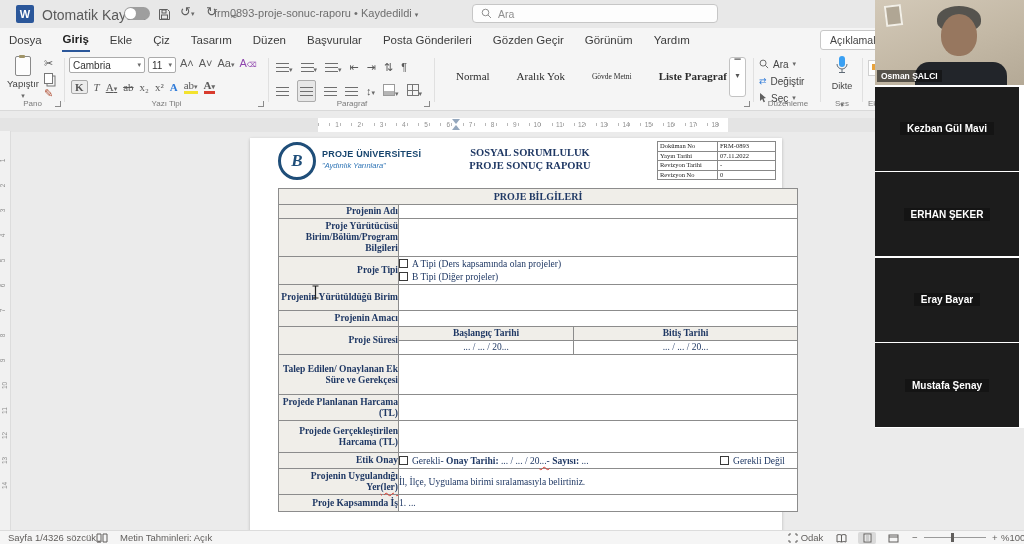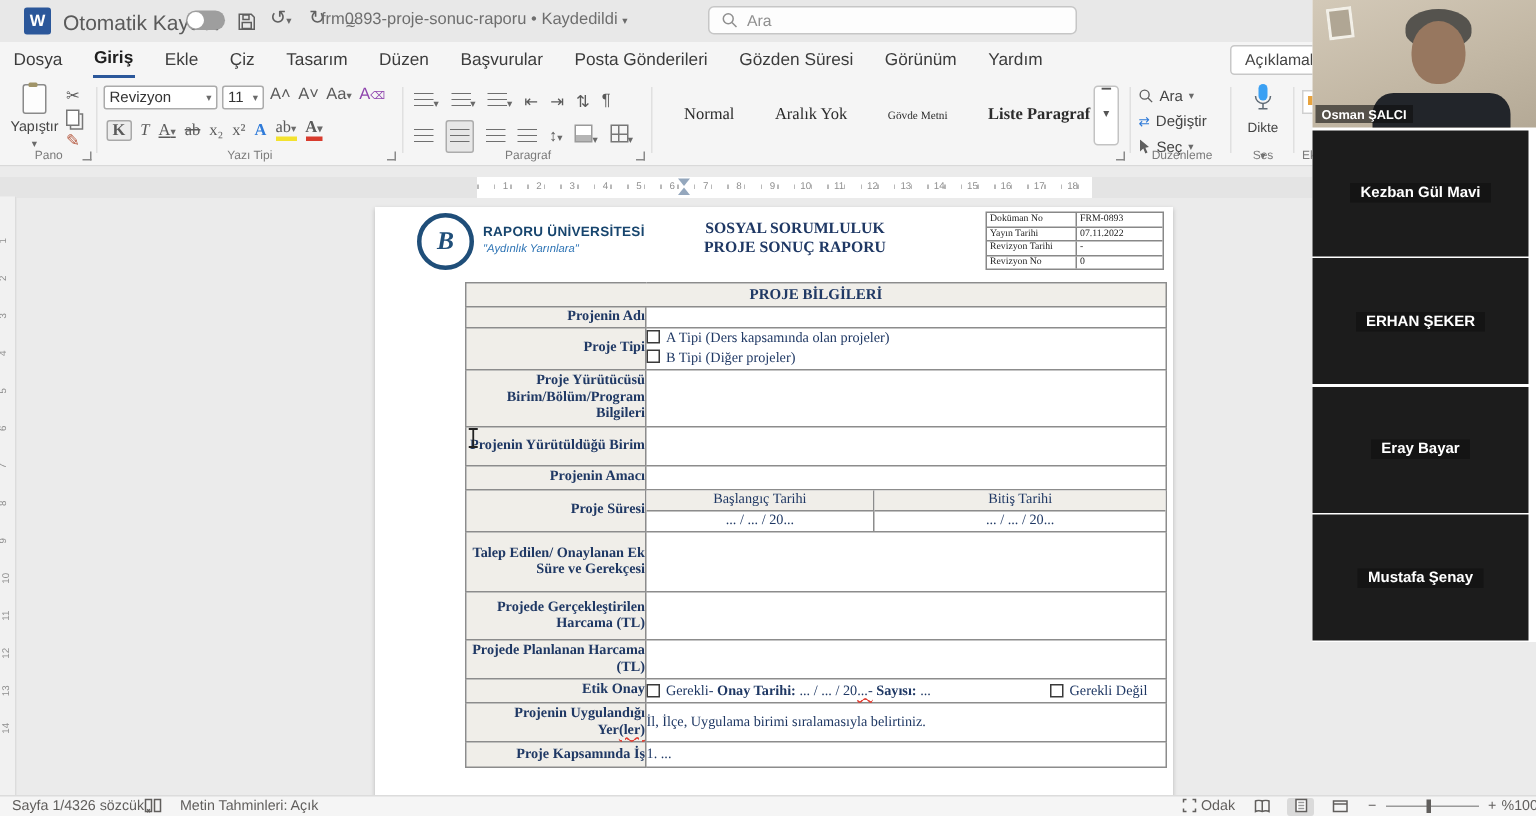--- a/index.html
+++ b/index.html
@@ -71,34 +71,34 @@
   .univ{position:absolute;left:72px;top:11px;font-size:9px;font-weight:bold;color:#17456e;letter-spacing:.2px;font-family:"Liberation Sans",sans-serif;}
   .motto{position:absolute;left:72px;top:23px;font-size:7.5px;font-style:italic;color:#2e74b5;font-family:"Liberation Sans",sans-serif;}
   .doc-title{position:absolute;left:168px;top:8px;width:224px;text-align:center;font-weight:bold;font-size:10.5px;line-height:13px;color:#1f3864;}
   .meta{position:absolute;left:407px;top:3px;width:119px;border:1px solid #888;font-size:6.5px;color:#222;box-sizing:border-box;}
   .meta-row{display:flex;border-bottom:1px solid #888;height:8.5px;line-height:8.5px;}
   .meta-row:last-child{border-bottom:none;}
   .mk{width:57px;padding-left:2px;border-right:1px solid #888;}
   .mv{padding-left:2px;}
 
   
-  table.form{position:absolute;left:28px;top:50px;width:468px;border-collapse:collapse;table-layout:fixed;font-size:9.5px;color:#1f3864;margin-left:32px;}
+  table.form{position:absolute;left:28px;top:50px;width:520px;border-collapse:collapse;table-layout:fixed;font-size:9.5px;color:#1f3864;}
   table.form td{border:1px solid #8c8c8c;vertical-align:middle;padding:0;}
   td.lab{width:120px;background:#f0eee9;font-weight:bold;text-align:right;padding:1px 4px;line-height:11px;}
   td.val{background:#fff;padding-left:6px;color:#1f3864;}
   td.hdr{background:#f0eee9;font-weight:bold;text-align:center;font-size:10px;height:15px;}
   .h13{height:13px;} .h25{height:25px;} .h27{height:27px;} .h37{height:37px;}
   .h15{height:15px;} .h39{height:39px;} .h31{height:31px;} .h16{height:16px;}
   .cbx{display:inline-block;width:7px;height:7px;border:1px solid #3a3a3a;background:#fff;margin-right:4px;vertical-align:-1px;}
   .chkline{line-height:13px;}
   .durgrid{display:grid;grid-template-columns:44% 56%;width:100%;}
   .durgrid div{border-right:1px solid #8c8c8c;border-bottom:1px solid #8c8c8c;text-align:center;height:13px;line-height:13px;}
   .durgrid div:nth-child(2n){border-right:none;}
   .durgrid div:nth-child(3),.durgrid div:nth-child(4){border-bottom:none;}
-  .durhdr{background:#f0eee9;font-weight:normal;}
+  .durhdr{background:#f0eee9;font-weight:bold;}
   .spell{text-decoration:underline wavy #e03c31 1px;text-underline-offset:2px;}
   .ethics{display:flex;align-items:center;width:100%;padding-right:12px;box-sizing:border-box;}
   .ethics b{font-weight:bold;}
 
   
   .statusbar{position:absolute;left:0;top:530px;width:1024px;height:14px;background:#f5f5f5;border-top:1px solid #dcdcdc;box-sizing:border-box;font-size:9.5px;color:#605e5c;}
   .sb{position:absolute;top:1px;line-height:12px;white-space:nowrap;}
   .viewbtn{position:absolute;top:1px;width:18px;height:12px;text-align:center;}
   .viewbtn.on{background:#dadada;border-radius:2px;}
   .sliderline{position:absolute;top:6px;left:924px;width:62px;height:1px;background:#9a9a9a;}
@@ -149,21 +149,21 @@
   <div class="tabrow">
     <div class="tabs">
         <div class="tab">Dosya</div>
         <div class="tab active">Giriş</div>
         <div class="tab">Ekle</div>
         <div class="tab">Çiz</div>
         <div class="tab">Tasarım</div>
         <div class="tab">Düzen</div>
         <div class="tab">Başvurular</div>
         <div class="tab">Posta Gönderileri</div>
-        <div class="tab">Gözden Süresi</div>
+        <div class="tab">Gözden Geçir</div>
         <div class="tab">Görünüm</div>
         <div class="tab">Yardım</div>
       </div>
     <div class="comments-btn">
       <svg class="mini-svg" width="12" height="11" viewBox="0 0 12 11">
           <path d="M1 1.5 h10 v6 h-6 l-2.5 2.5 v-2.5 h-1.5 z" fill="none" stroke="#5a5a5a"></path>
         </svg>
       <span>Açıklamalar</span>
     </div>
   </div>
@@ -180,21 +180,21 @@
         <span class="copy-icon"></span>
         <span class="ricon" style="color:#b3543a;">✎</span>
       </div>
       <div class="glabel">Pano</div>
       <span class="launcher"></span>
     </div>
     <div class="gsep" style="left:64px;"></div>
 
     <div class="rgroup" style="left:67px;width:199px;">
       <div class="fontbox" style="left:2px;top:5px;width:76px;">
-          <span>Revizyon</span>
+          <span>Cambria</span>
           <span class="caret">▾</span>
         </div>
       <div class="fontbox" style="left:81px;top:5px;width:28px;">
           <span>11</span>
           <span class="caret">▾</span>
         </div>
       <div class="frow" style="left:113px;top:5px;gap:5px;">
         <span class="ricon">A˄</span>
         <span class="ricon">A˅</span>
         <span class="ricon">Aa<span class="caret">▾</span></span>
@@ -342,21 +342,21 @@
           <span class="vnum" style="top: 251px;">10</span>
           <span class="vnum" style="top: 276px;">11</span>
           <span class="vnum" style="top: 301px;">12</span>
           <span class="vnum" style="top: 326px;">13</span>
           <span class="vnum" style="top: 351px;">14</span>
         </div>
     </div>
 
     <div class="page">
       <div class="emblem"><span>B</span></div>
-      <div class="univ">RAPORU ÜNİVERSİTESİ</div>
+      <div class="univ">PROJE ÜNİVERSİTESİ</div>
       <div class="motto">"Aydınlık Yarınlara"</div>
       <div class="doc-title">
         <span>SOSYAL SORUMLULUK</span><br><span>PROJE SONUÇ RAPORU</span>
       </div>
       <div class="meta">
           <div class="meta-row">
             <span class="mk">Doküman No</span>
             <span class="mv">FRM-0893</span>
           </div>
           <div class="meta-row">
@@ -380,30 +380,30 @@
           </colgroup>
         <tbody>
             <tr>
               <td class="hdr" colspan="2">PROJE BİLGİLERİ</td>
             </tr>
         <tr>
               <td class="lab h13">Projenin Adı</td>
               <td class="val"></td>
             </tr>
         <tr>
+              <td class="lab h37">Proje Yürütücüsü Birim/Bölüm/Program Bilgileri</td>
+              <td class="val"></td>
+            </tr>
+        <tr>
           <td class="lab h27">Proje Tipi</td>
           <td class="val">
             <div class="chkline"><span class="cbx"></span><span>A Tipi (Ders kapsamında olan projeler)</span></div>
             <div class="chkline"><span class="cbx"></span><span>B Tipi (Diğer projeler)</span></div>
           </td>
         </tr>
-        <tr>
-              <td class="lab h37">Proje Yürütücüsü Birim/Bölüm/Program Bilgileri</td>
-              <td class="val"></td>
-            </tr>
         <tr>
               <td class="lab h25">Projenin Yürütüldüğü Birim</td>
               <td class="val"></td>
             </tr>
         <tr>
               <td class="lab h15">Projenin Amacı</td>
               <td class="val"></td>
             </tr>
         <tr>
           <td class="lab" style="height:26px;">Proje Süresi</td>
@@ -414,25 +414,25 @@
               <div>... / ... / 20...</div>
               <div>... / ... / 20...</div>
             </div>
           </td>
         </tr>
         <tr>
               <td class="lab h39">Talep Edilen/ Onaylanan Ek Süre ve Gerekçesi</td>
               <td class="val"></td>
             </tr>
         <tr>
+              <td class="lab h25">Projede Planlanan Harcama (TL)</td>
+              <td class="val"></td>
+            </tr>
+        <tr>
               <td class="lab h31">Projede Gerçekleştirilen Harcama (TL)</td>
-              <td class="val"></td>
-            </tr>
-        <tr>
-              <td class="lab h25">Projede Planlanan Harcama (TL)</td>
               <td class="val"></td>
             </tr>
         <tr>
           <td class="lab h15">Etik Onay</td>
           <td class="val">
             <span class="ethics">
               <span class="cbx"></span>
               <span>Gerekli-</span>&nbsp;
               <b>Onay Tarihi:</b>&nbsp;
               <span>... / ... / 20</span><span class="spell">...-</span>&nbsp;

